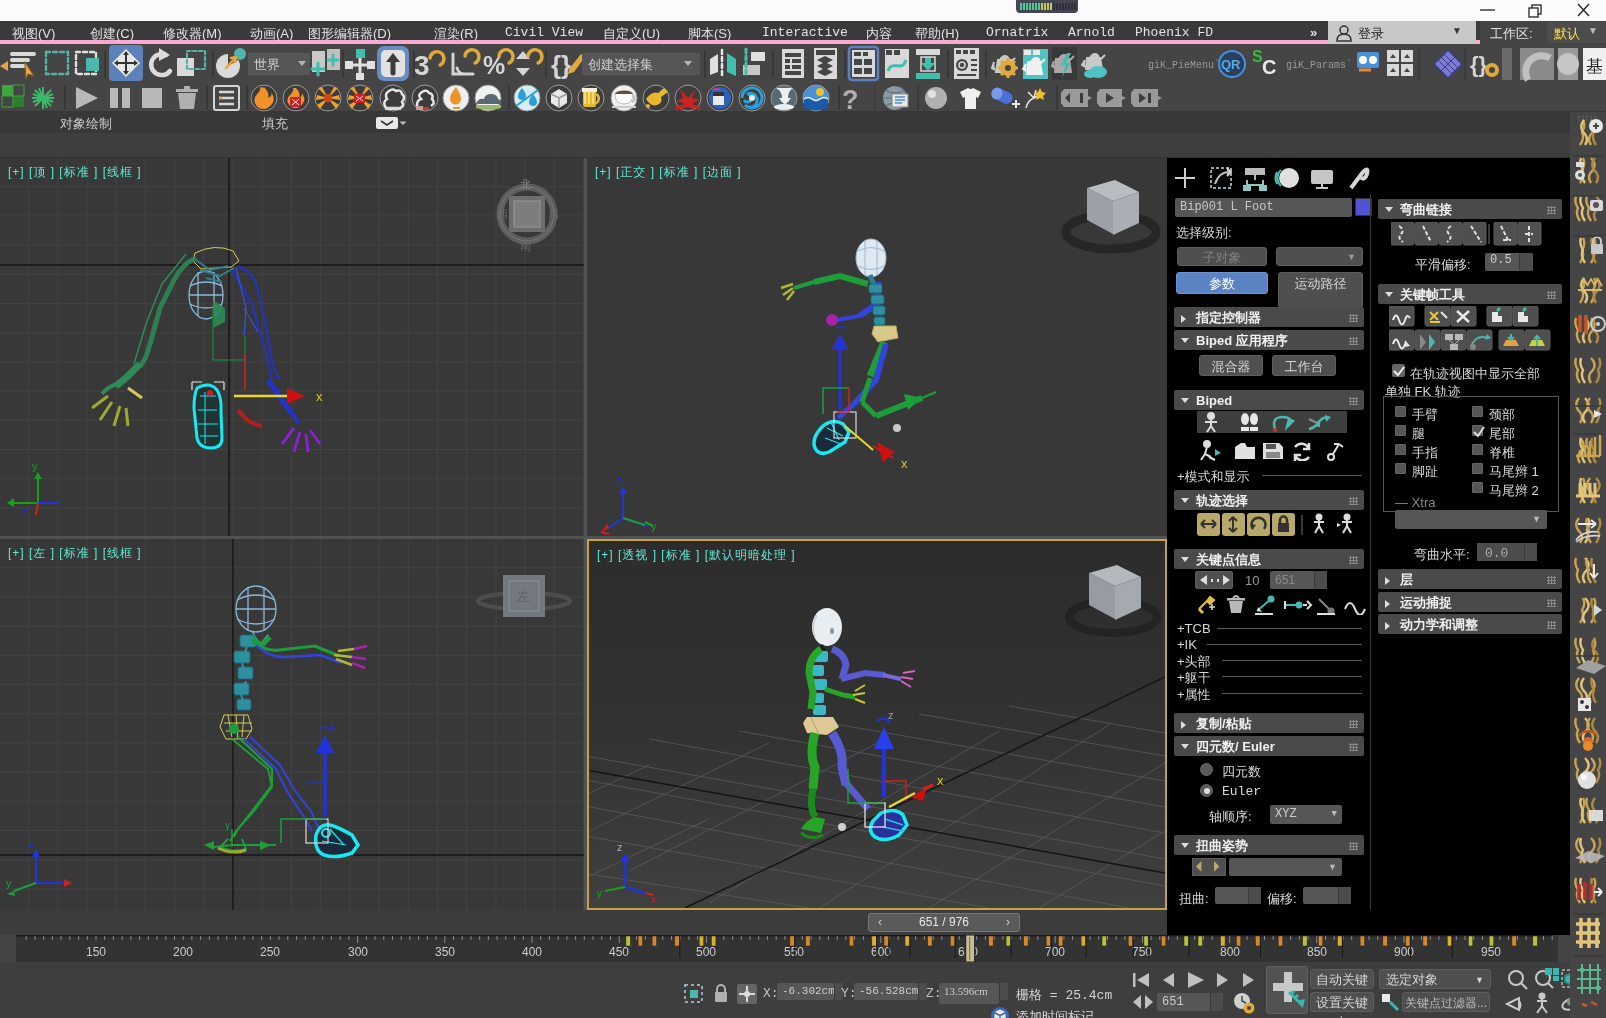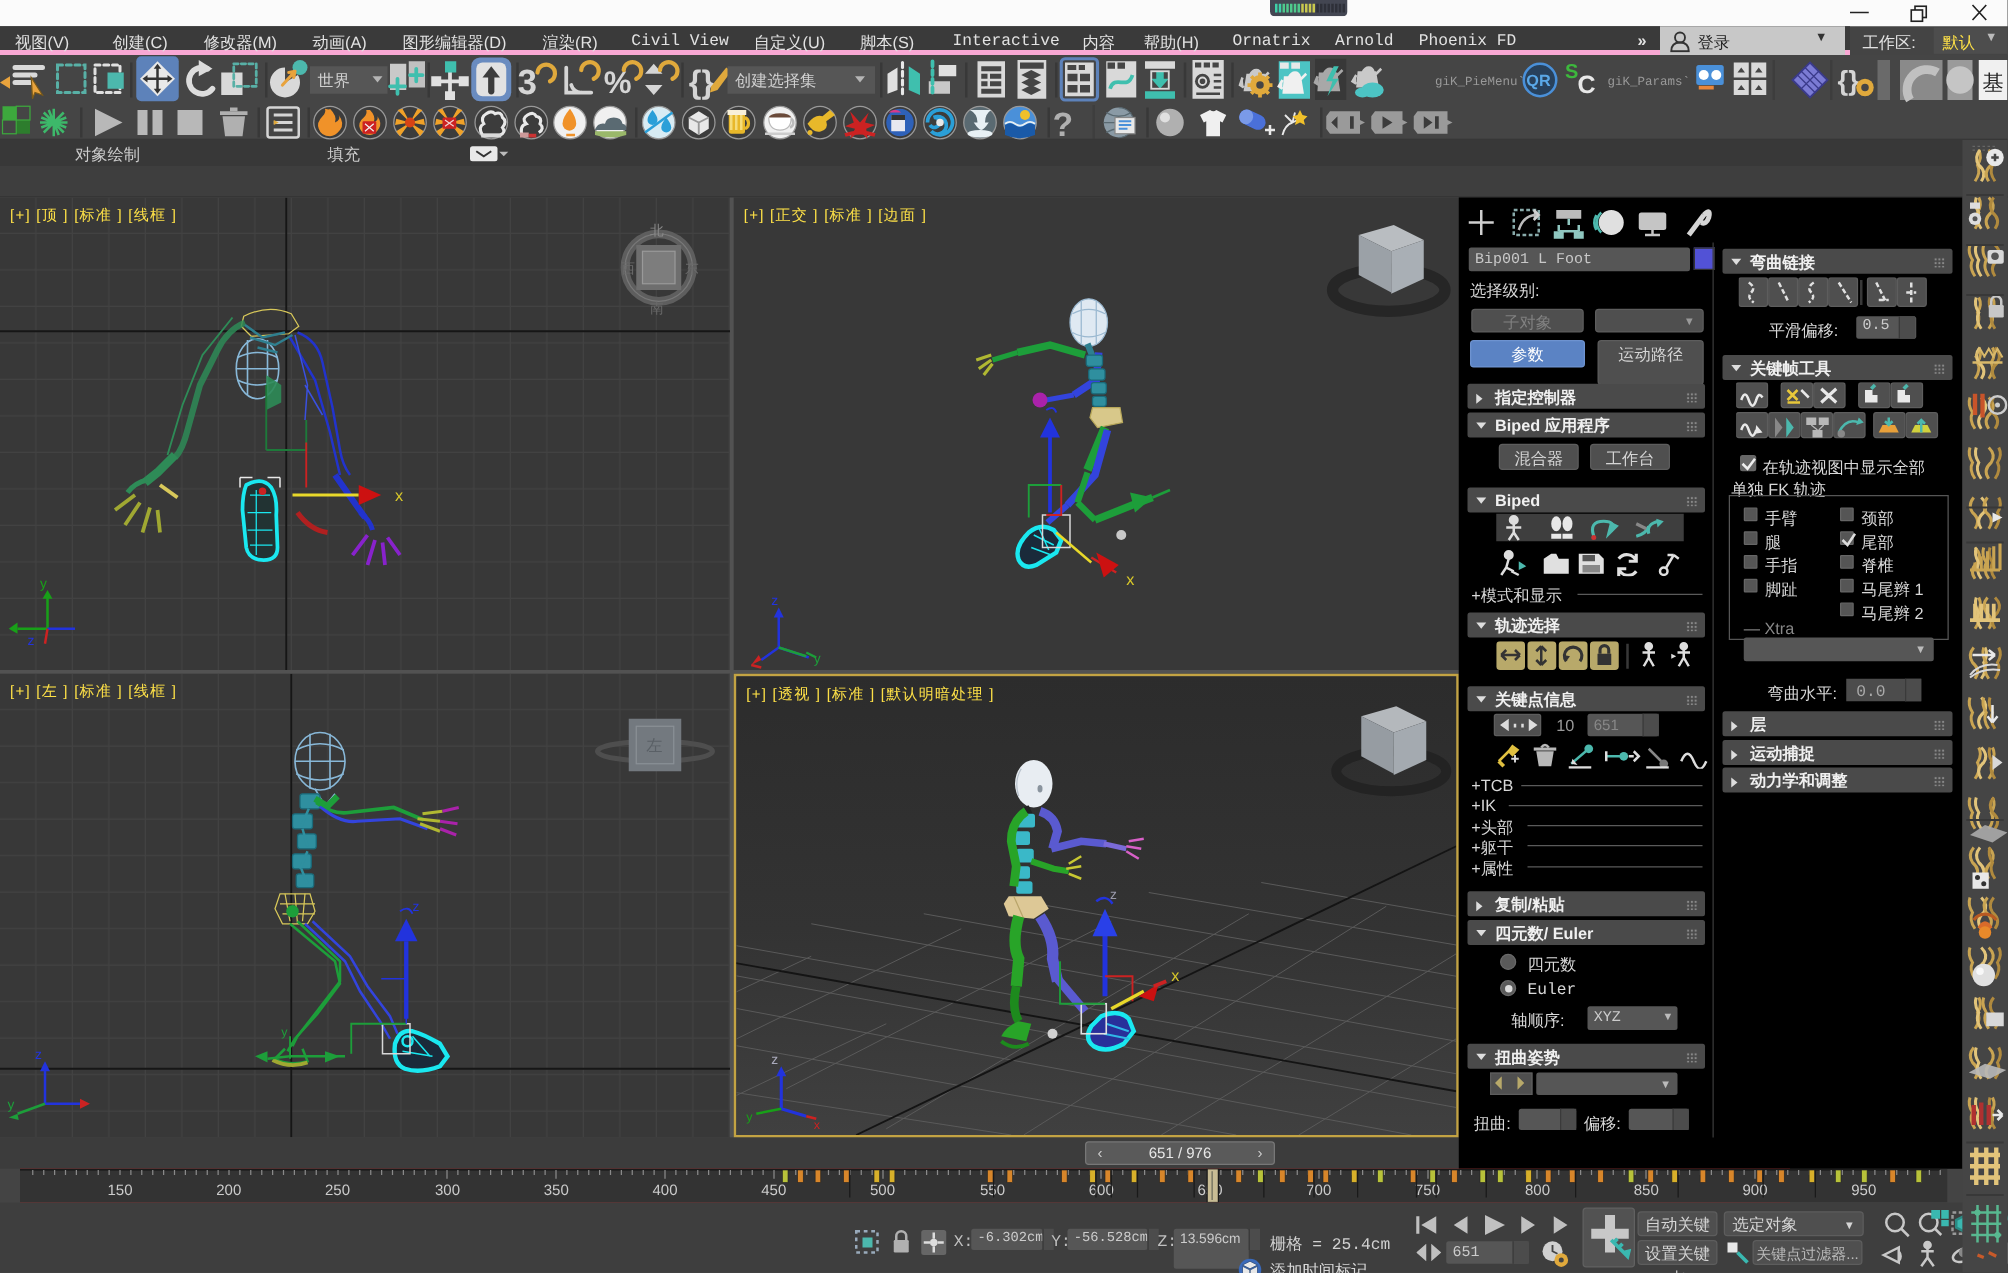--- a/index.html
+++ b/index.html
@@ -8,21 +8,21 @@
 #titlebar{left:0;top:0;width:1606px;height:21px;background:#fbfbfb}
 #menubar{left:0;top:21px;width:1480px;height:23px;background:#3a3a3a;border-bottom:4px solid #f9a8d4}
 .mi{position:absolute;top:4px;color:#e2e2e2;font-size:13px;white-space:nowrap}
 #tb1{left:0;top:44px;width:1606px;height:40px;background:#454545}
 #tb2{left:0;top:84px;width:1606px;height:28px;background:#454545;border-bottom:1px solid #373737}
 #ribbon{left:0;top:112px;width:1606px;height:21px;background:#383838}
 #ribbon2{left:0;top:133px;width:1606px;height:25px;background:#3e3e3e;border-bottom:1px solid #333}
 
 #vpwrap{left:0;top:158px;width:1167px;height:752px;background:#525252}
 .vp{position:absolute;background:#373737;overflow:hidden}
-.vplabel{position:absolute;left:8px;top:6px;color:#fde047;font-size:12px;letter-spacing:1px;z-index:5}
+.vplabel{position:absolute;left:8px;top:6px;color:#5eead4;font-size:12px;letter-spacing:1px;z-index:5}
 
 #panel{left:1167px;top:158px;width:403px;height:777px;background:#000000}
 #righttb{left:1570px;top:112px;width:36px;height:906px;background:#444}
 
 #tslider{left:0;top:910px;width:1167px;height:25px;background:#3c3c3c}
 #ruler{left:16px;top:935px;width:1416px;height:27px;background:#b91c1c}
 #statusbar{left:0;top:962px;width:1606px;height:56px;background:#3e3e3e}
 
 .roll{position:absolute;background:#4a4a4a;border-radius:2px;color:#f0f0f0;font-weight:bold;font-size:13px;line-height:21px;padding-left:22px}
 .roll .arr{position:absolute;left:7px;top:8px;width:0;height:0}
@@ -54,21 +54,21 @@
         <rect x="62" y="5" width="9" height="9"></rect>
         <rect x="59" y="8" width="9" height="9" fill="#fbfbfb"></rect>
         <path d="M108 4 L119 16 M119 4 L108 16"></path>
       </svg>
 </div>
 <div class="abs" id="menubar">
  <span class="mi" style="left:12px">视图(V)</span>
       <span class="mi" style="left:90px">创建(C)</span>
       <span class="mi" style="left:163px">修改器(M)</span>
       <span class="mi" style="left:250px">动画(A)</span>
-      <span class="mi" style="left:322px">图形编辑器(D)</span>
+      <span class="mi" style="left:308px">图形编辑器(D)</span>
       <span class="mi" style="left:434px">渲染(R)</span>
       <span class="mi" style="left:505px;font-family:'Liberation Mono'">Civil View</span>
       <span class="mi" style="left:603px">自定义(U)</span>
       <span class="mi" style="left:688px">脚本(S)</span>
       <span class="mi" style="left:762px;font-family:'Liberation Mono'">Interactive</span>
       <span class="mi" style="left:866px">内容</span>
       <span class="mi" style="left:915px">帮助(H)</span>
       <span class="mi" style="left:986px;font-family:'Liberation Mono'">Ornatrix</span>
       <span class="mi" style="left:1068px;font-family:'Liberation Mono'">Arnold</span>
       <span class="mi" style="left:1135px;font-family:'Liberation Mono'">Phoenix FD</span>
@@ -1236,21 +1236,21 @@
           <path d="M10 2 v5 M10 13 v5 M2 10 h5 M13 10 h5" stroke="#ddd" stroke-width="2"></path>
         </g>
 </svg>
 <span class="lbl" style="left:763px;top:24px;font-family:'Liberation Mono';color:#c0c0c0">X:</span>
 <div class="field" style="left:777px;top:21px;width:57px;height:17px;font-family:'Liberation Mono';font-size:11px;line-height:17px">-6.302cm</div>
       <div class="spin" style="left:834px;top:21px;height:17px;width:9px"></div>
 <span class="lbl" style="left:841px;top:24px;font-family:'Liberation Mono';color:#c0c0c0">Y:</span>
 <div class="field" style="left:854px;top:21px;width:64px;height:17px;font-family:'Liberation Mono';font-size:11px;line-height:17px">-56.528cm</div>
       <div class="spin" style="left:918px;top:21px;height:17px;width:9px"></div>
 <span class="lbl" style="left:926px;top:24px;font-family:'Liberation Mono';color:#c0c0c0">Z:</span>
-<div class="field" style="left:939px;top:21px;width:60px;height:32px;font-family:Liberation Sans, sans-serif;font-size:11px;line-height:17px">13.596cm</div>
+<div class="field" style="left:939px;top:21px;width:60px;height:21px;font-family:Liberation Serif, serif;font-size:11px;line-height:17px">13.596cm</div>
       <div class="spin" style="left:999px;top:21px;height:17px;width:9px"></div>
 <span class="lbl" style="left:1016px;top:24px;font-family:'Liberation Mono';color:#d0d0d0">栅格 = 25.4cm</span>
 <svg class="abs" style="left:990px;top:44px" width="22" height="20">
         <circle cx="10" cy="10" r="9" fill="#3a6aba"></circle>
         <path d="M10 3 l6 3 -6 3 -6 -3 Z M4 7 v6 l6 3 v-6 Z M16 7 v6 l-6 3 v-6 Z" fill="#e8e8e8" stroke="#28487a" stroke-width="0.6"></path>
       </svg>
 <span class="lbl" style="left:1016px;top:46px">添加时间标记</span>
 <svg class="abs" style="left:1130px;top:8px" width="130" height="20" fill="#c0c0c0">
 <path d="M3 3 h2.5 v14 h-2.5 Z M19 3 l-12 7 12 7 Z"></path>
 <path d="M44 3 l-11 7 11 7 Z M47 3 v14 M51 3 v14"></path>

